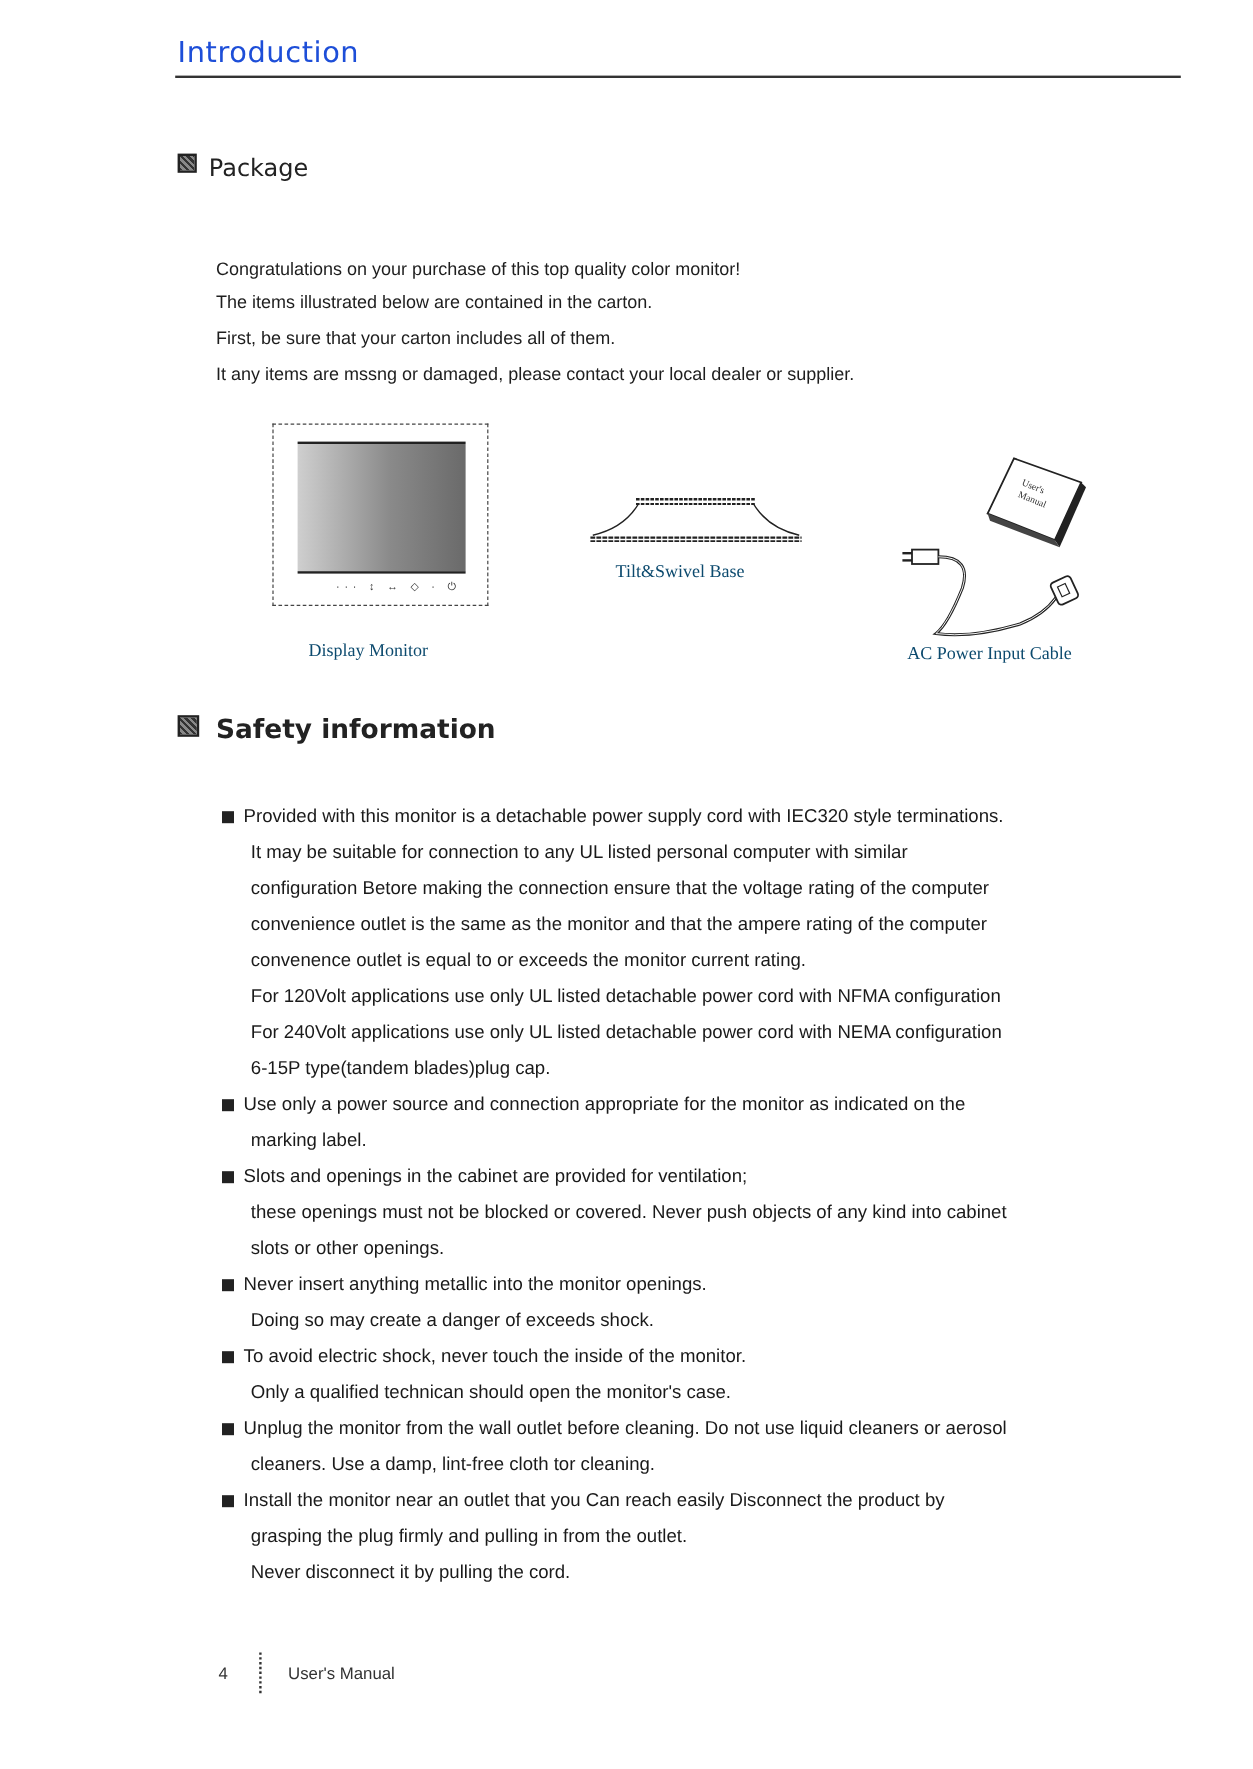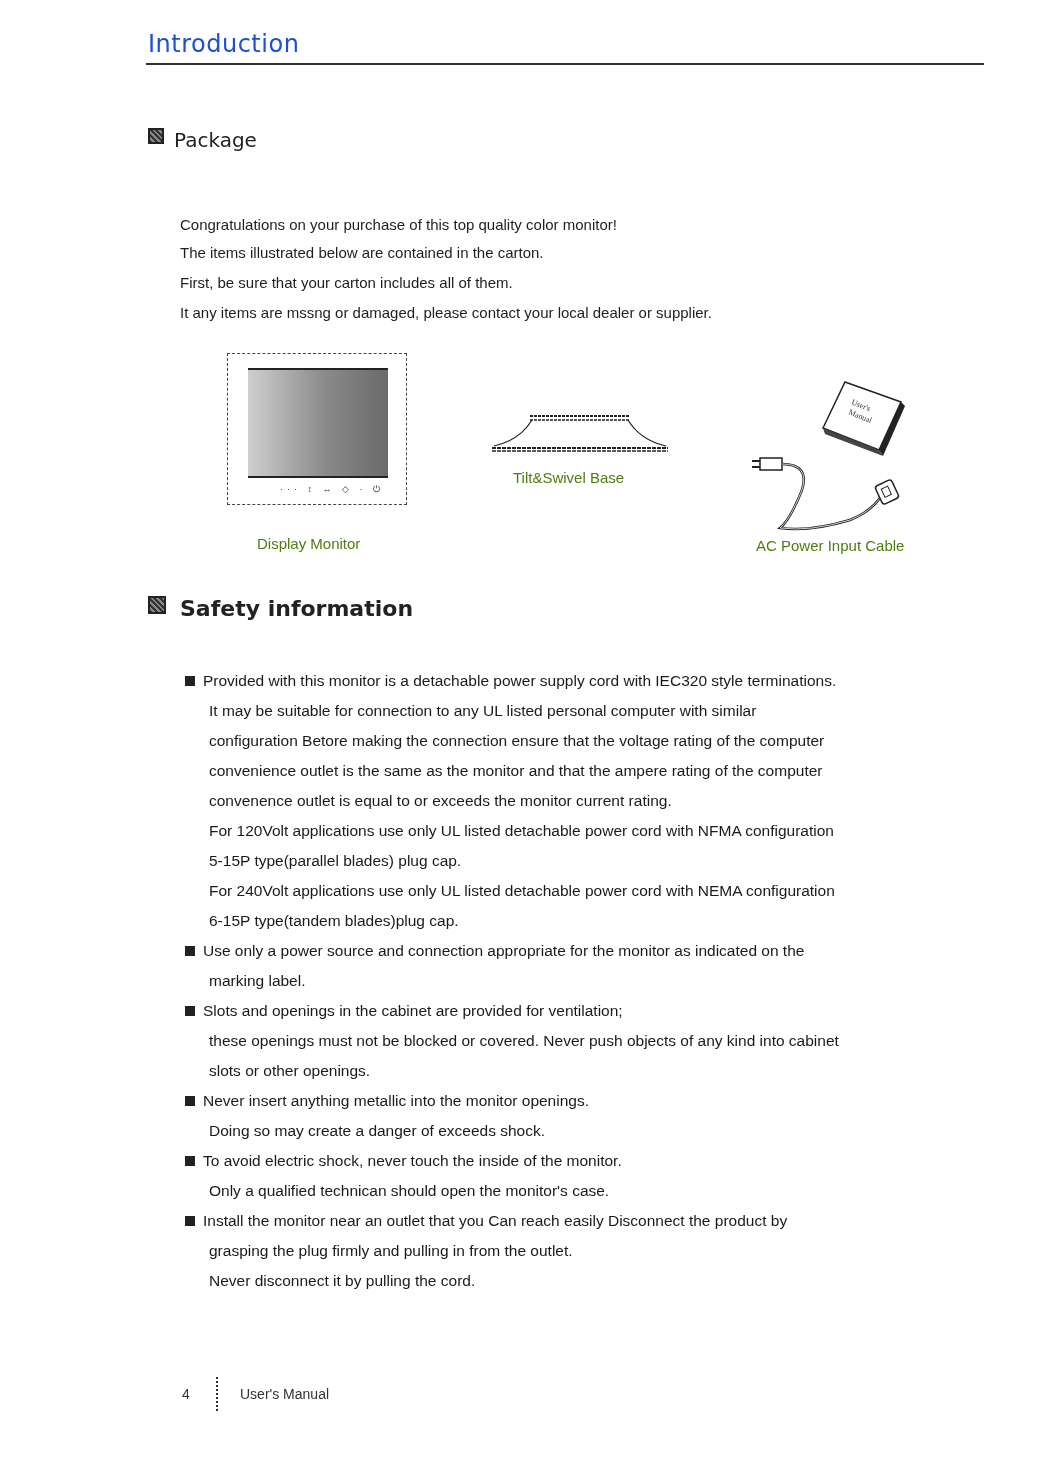--- a/index.html
+++ b/index.html
@@ -34,21 +34,21 @@
 
   
   .illus { position: absolute; }
   #monitor { left: 227px; top: 353px; width: 180px; height: 152px; border: 1px dashed #444; box-sizing: border-box; }
   #monitor .screen {
     position: absolute; left: 20px; top: 14px; width: 140px; height: 106px;
     background: linear-gradient(90deg, #cfcfcf 0%, #8a8a8a 55%, #6a6a6a 100%);
     border-top: 2px solid #222; border-bottom: 2px solid #222;
   }
   #monitor .controls { position: absolute; left: 52px; top: 130px; font-size: 9px; color: #333; letter-spacing: 4px; }
-  .caption { position: absolute; font-size: 15px; color: #4d7c0f; }
+  .caption { position: absolute; font-size: 15px; color: #0c4a6e; font-family: Liberation Serif, serif; }
   #cap-monitor { left: 257px; top: 535px; }
   #base { left: 490px; top: 408px; width: 180px; height: 48px; }
   #cap-base { left: 513px; top: 469px; }
   #manual { left: 815px; top: 378px; width: 90px; height: 80px; }
   #cable { left: 750px; top: 450px; width: 160px; height: 90px; }
   #cap-cable { left: 756px; top: 537px; }
 
   
   .safety-list { position: absolute; left: 183px; top: 666px; width: 800px; margin: 0; padding: 0; list-style: none; }
   .safety-list li { position: relative; padding-left: 20px; font-size: 15.5px; line-height: 30px; color: #1a1a1a; }
@@ -122,21 +122,20 @@
 
 <ul class="safety-list">
   <li>
     <span class="bullet"></span>
     <span class="line">Provided with this monitor is a detachable power supply cord with IEC320 style terminations.</span>
     <span class="line indent">It may be suitable for connection to any UL listed personal computer with similar</span>
     <span class="line indent">configuration Betore making the connection ensure that the voltage rating of the computer</span>
     <span class="line indent">convenience outlet is the same as the monitor and that the ampere rating of the computer</span>
     <span class="line indent">convenence outlet is equal to or exceeds the monitor current rating.</span>
     <span class="line indent">For 120Volt applications use only UL listed detachable power cord with NFMA configuration</span>
-    <span class="line indent">5-15P type(parallel blades) plug cap.</span>
     <span class="line indent">For 240Volt applications use only UL listed detachable power cord with NEMA configuration</span>
     <span class="line indent">6-15P type(tandem blades)plug cap.</span>
   </li>
   <li>
     <span class="bullet"></span>
     <span class="line">Use only a power source and connection appropriate for the monitor as indicated on the</span>
     <span class="line indent">marking label.</span>
   </li>
   <li>
     <span class="bullet"></span>
@@ -149,20 +148,25 @@
     <span class="line">Never insert anything metallic into the monitor openings.</span>
     <span class="line indent">Doing so may create a danger of exceeds shock.</span>
   </li>
   <li>
     <span class="bullet"></span>
     <span class="line">To avoid electric shock, never touch the inside of the monitor.</span>
     <span class="line indent">Only a qualified technican should open the monitor's case.</span>
   </li>
   <li>
     <span class="bullet"></span>
+    <span class="line">Unplug the monitor from the wall outlet before cleaning. Do not use liquid cleaners or aerosol</span>
+    <span class="line indent">cleaners. Use a damp, lint-free cloth tor cleaning.</span>
+  </li>
+  <li>
+    <span class="bullet"></span>
     <span class="line">Install the monitor near an outlet that you Can reach easily Disconnect the product by</span>
     <span class="line indent">grasping the plug firmly and pulling in from the outlet.</span>
     <span class="line indent">Never disconnect it by pulling the cord.</span>
   </li>
 </ul>
 
 <div class="footer">
   <span class="num">4</span>
   <span class="sep"></span>
   <span>User's Manual</span>

